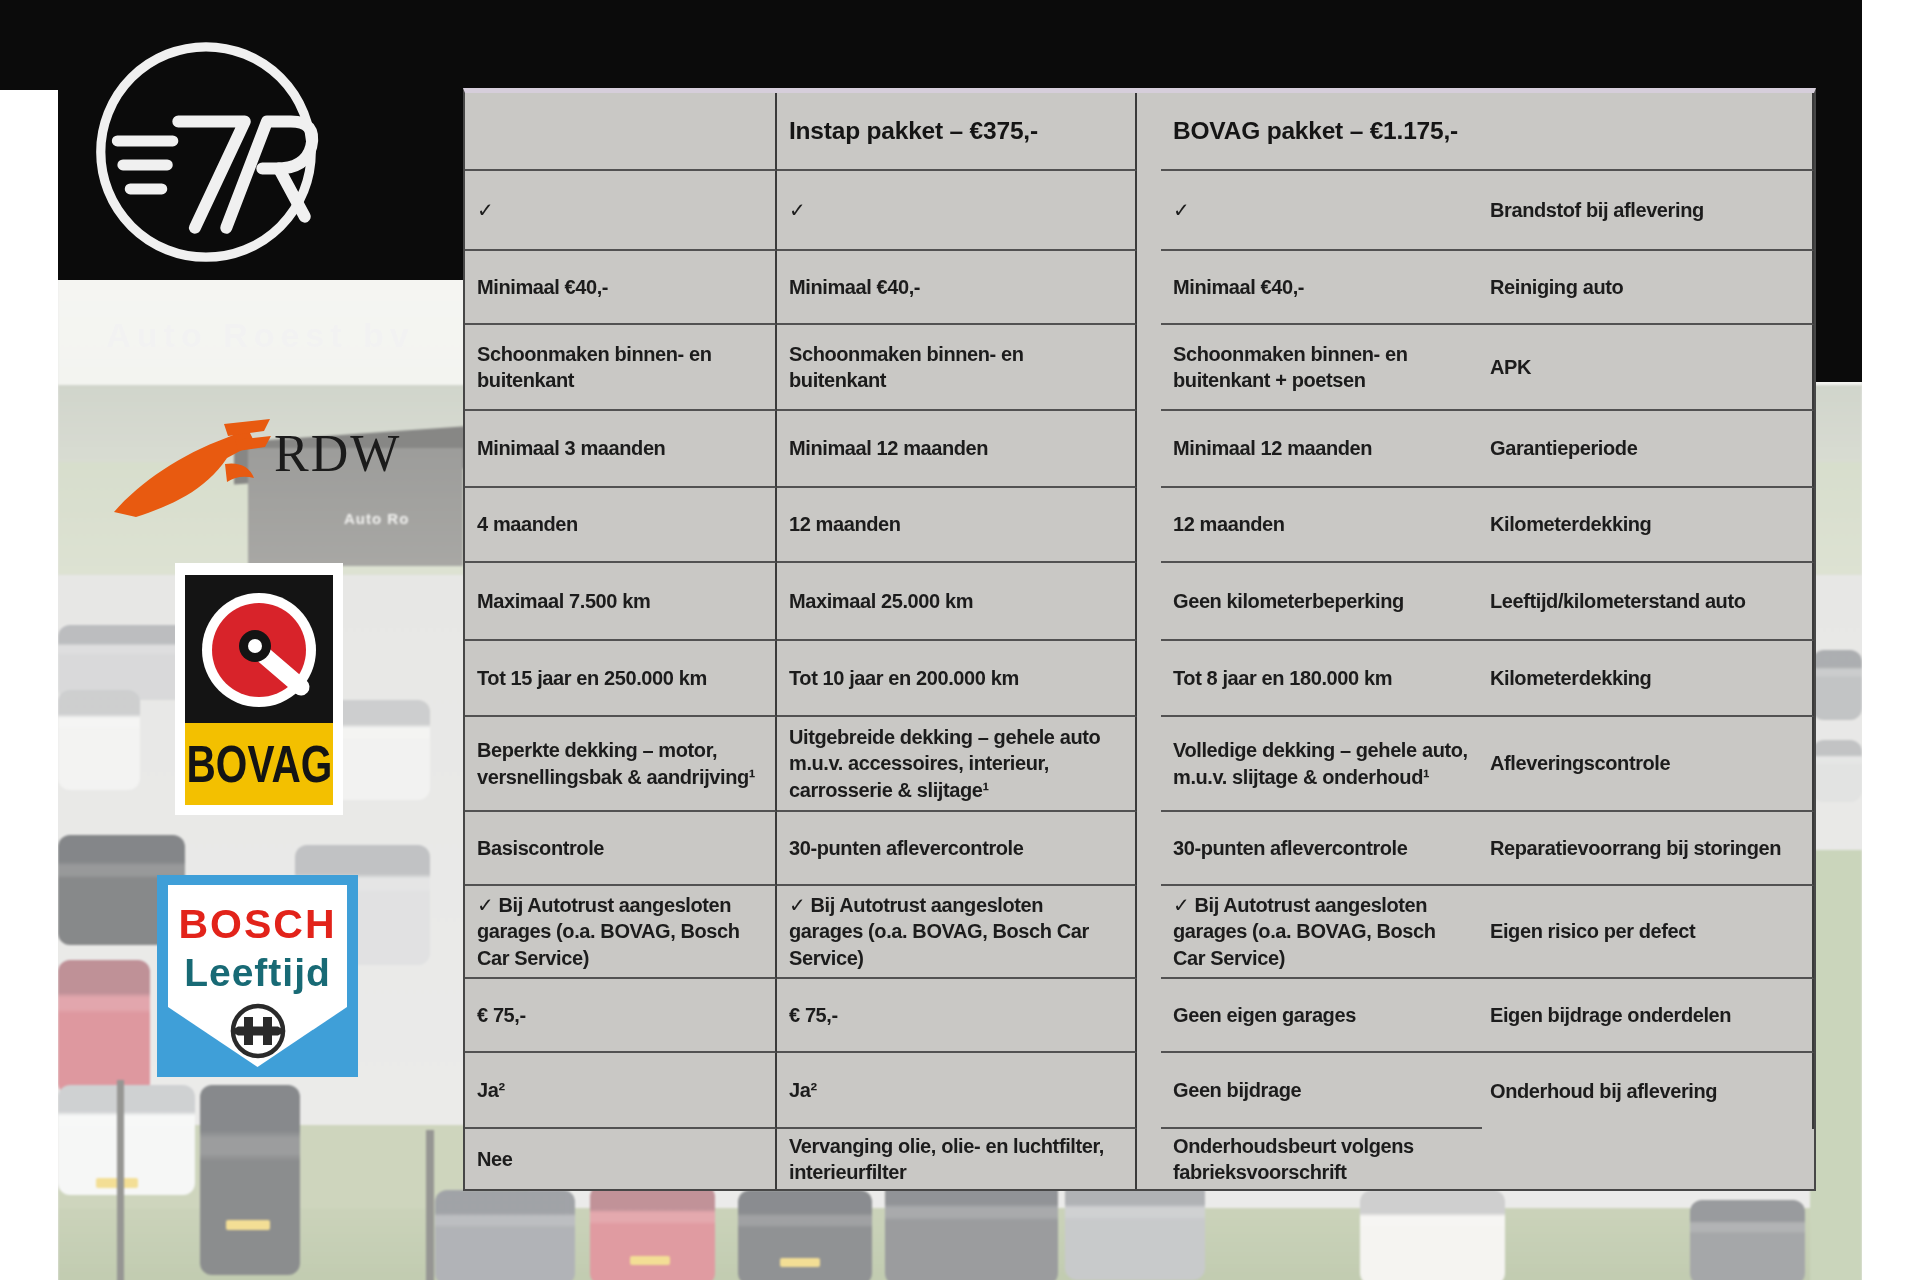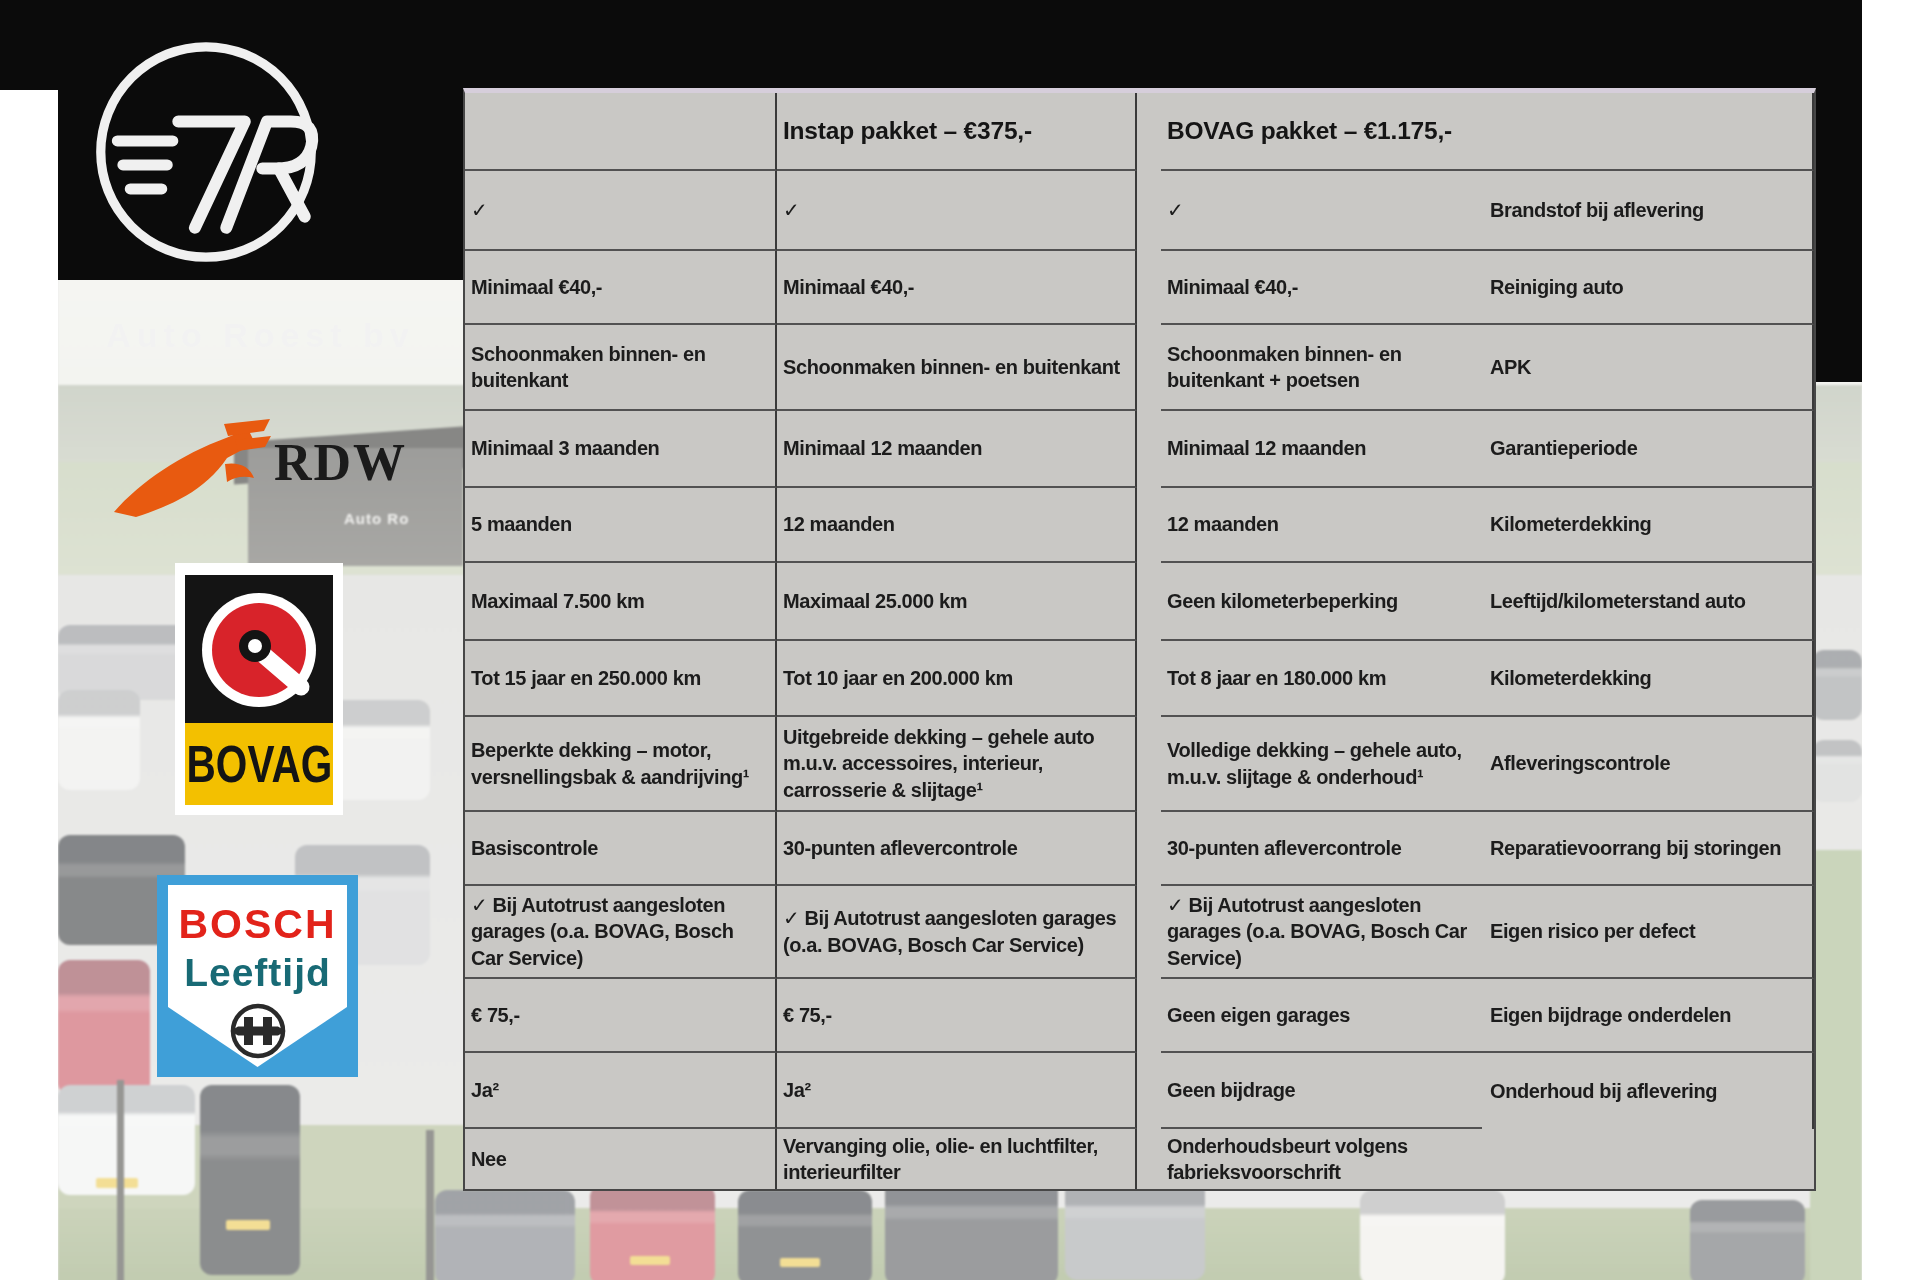--- a/index.html
+++ b/index.html
@@ -31,42 +31,42 @@
   .top-band{position:absolute;left:0;top:0;width:1862px;height:90px;background:#0b0b0b;}
   .logo-box{position:absolute;left:58px;top:0;width:405px;height:280px;background:#0b0b0b;}
   .right-patch{position:absolute;left:1812px;top:0;width:50px;height:382px;background:#0b0b0b;}
   .monogram{position:absolute;left:28px;top:22px;}
   .company{position:absolute;left:0;top:316px;width:100%;text-align:center;color:#f2f2f2;
            font-size:34px;font-weight:700;letter-spacing:6px;}
 
   
   .rdw{position:absolute;left:108px;top:418px;width:300px;height:115px;}
   .rdw-text{position:absolute;left:166px;top:6px;font-family:"Liberation Serif","DejaVu Serif",serif;
-            font-weight:700;font-size:52px;color:#1b1b1b;letter-spacing:2px;margin-top:9px;}
+            font-weight:400;font-size:52px;color:#1b1b1b;letter-spacing:2px;}
   .bovag{position:absolute;left:175px;top:563px;width:168px;height:252px;background:#ffffff;}
   .bovag-band{position:absolute;left:10px;top:160px;width:148px;height:82px;background:#f3c000;
               display:flex;align-items:center;justify-content:center;}
   .bovag-band span{display:inline-block;color:#141414;font-weight:800;font-size:52px;
                    letter-spacing:0;transform:scaleX(0.78);}
   .bosch{position:absolute;left:157px;top:875px;width:201px;height:202px;background:#3f9fd8;}
   .bosch-shape{position:absolute;left:11px;top:10px;width:179px;height:182px;background:#ffffff;
                clip-path:polygon(0 0,100% 0,100% 67%,50% 100%,0 67%);}
   .bosch-word{position:absolute;left:0;top:26px;width:100%;text-align:center;color:#e2231a;
               font-weight:800;font-size:41px;letter-spacing:2px;}
   .service-word{position:absolute;left:0;top:76px;width:100%;text-align:center;color:#186a75;
                 font-weight:700;font-size:39px;letter-spacing:1px;}
   .bosch-symbol{position:absolute;left:69px;top:124px;}
 
   
   .pkg-table{position:absolute;left:463px;top:88px;width:1349px;background:#c9c8c5;
              display:grid;grid-template-columns:312px 360px 345px 332px;
              border:2px solid #474747;border-top:5px solid #d6cedb;box-sizing:content-box;}
   .pkg-cell{display:flex;align-items:center;box-sizing:border-box;
             border-right:2px solid #3a3a3a;border-bottom:2px solid #525252;
-            padding:4px 14px 4px 6px;font-weight:700;color:#1c1c1c;
+            padding:4px 14px 4px 12px;font-weight:700;color:#1c1c1c;
             font-size:20px;line-height:1.32;letter-spacing:-0.4px;}
   .pkg-cell.lab{padding:4px 2px 4px 8px;}
   .pkg-cell.c3{border-right:none;margin-left:24px;}
   .pkg-cell.lastrow{border-bottom:none;}
   .pkg-cell.head{font-size:24.5px;color:#151515;letter-spacing:-0.2px;}
 </style>
 </head>
 <body>
 
 <div class="page">
@@ -190,21 +190,21 @@
       <div class="pkg-cell c3">Minimaal €40,-</div>
       <div class="pkg-cell lab">Reiniging auto</div>
       <div class="pkg-cell">Schoonmaken binnen- en buitenkant</div>
       <div class="pkg-cell">Schoonmaken binnen- en buitenkant</div>
       <div class="pkg-cell c3">Schoonmaken binnen- en buitenkant + poetsen</div>
       <div class="pkg-cell lab">APK</div>
       <div class="pkg-cell">Minimaal 3 maanden</div>
       <div class="pkg-cell">Minimaal 12 maanden</div>
       <div class="pkg-cell c3">Minimaal 12 maanden</div>
       <div class="pkg-cell lab">Garantieperiode</div>
-      <div class="pkg-cell">5 maanden</div>
+      <div class="pkg-cell">4 maanden</div>
       <div class="pkg-cell">12 maanden</div>
       <div class="pkg-cell c3">12 maanden</div>
       <div class="pkg-cell lab">Kilometerdekking</div>
       <div class="pkg-cell">Maximaal 7.500 km</div>
       <div class="pkg-cell">Maximaal 25.000 km</div>
       <div class="pkg-cell c3">Geen kilometerbeperking</div>
       <div class="pkg-cell lab">Leeftijd/kilometerstand auto</div>
       <div class="pkg-cell">Tot 15 jaar en 250.000 km</div>
       <div class="pkg-cell">Tot 10 jaar en 200.000 km</div>
       <div class="pkg-cell c3">Tot 8 jaar en 180.000 km</div>

